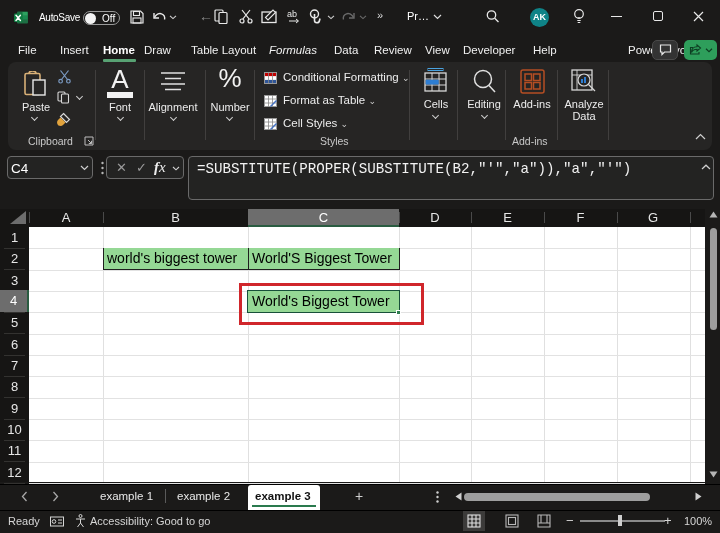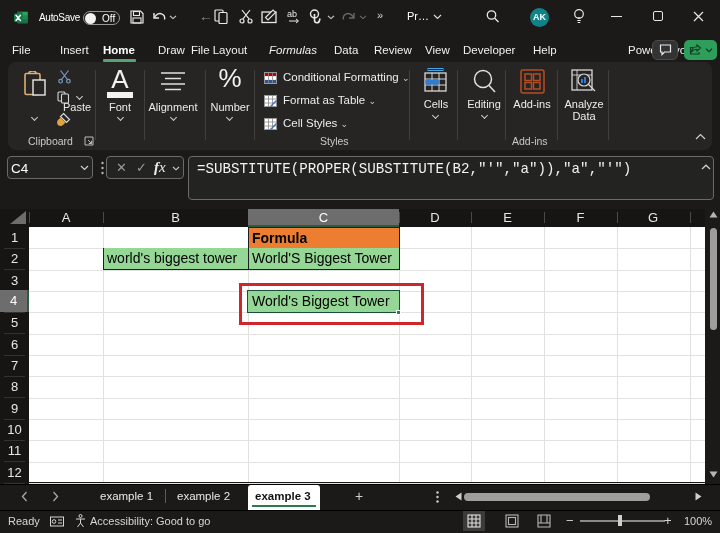--- a/index.html
+++ b/index.html
@@ -101,25 +101,25 @@
   </svg>
 
   <div class="abs" style="left:611px;top:16px;width:11px;height:1.4px;background:#e8e8e8;"></div>
   <div class="abs" style="left:653px;top:11px;width:10px;height:10px;border:1.3px solid #e8e8e8;border-radius:2px;"></div>
   <svg class="abs" style="left:693px;top:11px;" width="11" height="11" viewBox="0 0 11 11">
     <path d="M1 1 L10 10 M10 1 L1 10" stroke="#e8e8e8" stroke-width="1.2"></path>
   </svg>
 
   <div class="abs" style="left:0;top:35px;width:720px;height:27px;background:#1b1a19;"></div>
   <div class="abs" style="left:0;top:44px;width:720px;height:16px;font-size:11.5px;color:#f0f0f0;">
-    <span class="abs" style="left:12px;text-align:center;">File</span>
+    <span class="abs" style="left:18px;text-align:center;">File</span>
     <span class="abs" style="left:60px;">Insert</span>
     <span class="abs" style="left:103px;font-weight:bold;color:#fff;">Home</span>
-    <span class="abs" style="left:158px;text-align:right;">Draw</span>
-    <span class="abs" style="left:191px;">File Layout</span>
+    <span class="abs" style="left:144px;text-align:right;">Draw</span>
+    <span class="abs" style="left:191px;">Table Layout</span>
     <span class="abs" style="left:269px;font-style:italic;">Formulas</span>
     <span class="abs" style="left:334px;">Data</span>
     <span class="abs" style="left:374px;">Review</span>
     <span class="abs" style="left:425px;">View</span>
     <span class="abs" style="left:463px;">Developer</span>
     <span class="abs" style="left:533px;">Help</span>
     <span class="abs" style="left:604px;padding-left:24px;">Power Pivot</span>
   </div>
   <div class="abs" style="left:103px;top:59px;width:33px;height:2.5px;background:#58a273;border-radius:1px;"></div>
 
@@ -137,21 +137,21 @@
       <path d="M1 0.8 L4 3.6 L7 0.8" fill="none" stroke="#0d3d22" stroke-width="1.2"></path>
     </svg>
 
   <div class="abs" style="left:8px;top:62px;width:704px;height:88px;background:#262524;border-radius:8px;"></div>
 
   <svg class="abs" style="left:23px;top:71px;" width="25" height="27" viewBox="0 0 25 27">
     <rect x="2" y="2.5" width="15" height="21" rx="1.5" fill="none" stroke="#d8b077" stroke-width="1.6"></rect>
     <path d="M6 2.5 a3.5 2.5 0 0 1 7 0" fill="none" stroke="#d8b077" stroke-width="1.6"></path>
     <rect x="10" y="9" width="12" height="15" fill="#262524" stroke="#e8e8e8" stroke-width="1.4"></rect>
   </svg>
-  <div class="abs" style="left:20px;top:101px;width:32px;text-align:center;color:#ececec;font-size:11px;margin-left:41px;">Paste</div>
+  <div class="abs" style="left:20px;top:101px;width:32px;text-align:center;color:#ececec;font-size:11px;">Paste</div>
   <div class="chev" style="left:32px;top:115px;"></div>
 
   <svg class="abs" style="left:58px;top:70px;" width="13" height="14" viewBox="0 0 13 14">
     <path d="M2.5 0.5 L9.5 9.5 M10.5 0.5 L3.5 9.5" stroke="#7b9bc4" stroke-width="1.2" fill="none"></path>
     <circle cx="2.6" cy="11.2" r="1.8" fill="none" stroke="#7b9bc4" stroke-width="1.2"></circle>
     <circle cx="10.4" cy="11.2" r="1.8" fill="none" stroke="#7b9bc4" stroke-width="1.2"></circle>
   </svg>
 
   <svg class="abs" style="left:57px;top:91px;" width="13" height="13" viewBox="0 0 13 13">
     <rect x="1" y="1" width="7" height="9" rx="1" fill="none" stroke="#d8d8d8" stroke-width="1.1"></rect>
@@ -352,21 +352,20 @@
   <div class="abs" style="left:0;top:419px;width:29px;height:21px;color:#e6e6e6;font-size:13px;text-align:center;line-height:21px;">10</div>
   <div class="abs" style="left:4px;top:440px;width:21px;height:1px;background:#333230;"></div>
   <div class="abs" style="left:0;top:440px;width:29px;height:21px;color:#e6e6e6;font-size:13px;text-align:center;line-height:21px;">11</div>
   <div class="abs" style="left:4px;top:461px;width:21px;height:1px;background:#333230;"></div>
   <div class="abs" style="left:0;top:462px;width:29px;height:21px;color:#e6e6e6;font-size:13px;text-align:center;line-height:21px;">12</div>
   <div class="abs" style="left:4px;top:483px;width:21px;height:1px;background:#333230;"></div>
 
   <div class="abs" style="left:0;top:290px;width:29px;height:22px;background:#6d6d6d;border-right:2px solid #2a5c41;"></div>
   <div class="abs" style="left:0;top:290px;width:27px;height:21px;text-align:center;color:#fff;font-size:13px;line-height:21px;">4</div>
 
-  <div class="abs" style="left:248px;top:227px;width:152px;height:22px;background:#ed7d31;border:1px solid #1f1f1f;color:#000;font-weight:bold;font-size:14px;line-height:20px;padding-left:3px;">Formula</div>
   <div class="abs" style="left:103px;top:248px;width:146px;height:22px;background:#95d895;border:1px solid #1f1f1f;border-top:none;color:#000;font-size:14px;line-height:21px;padding-left:3px;">world's biggest tower</div>
   <div class="abs" style="left:248px;top:248px;width:152px;height:22px;background:#95d895;border:1px solid #1f1f1f;border-top:none;color:#000;font-size:14px;line-height:21px;padding-left:3px;">World'S Biggest Tower</div>
 
   <div class="abs" style="left:247px;top:290px;width:153px;height:23px;background:#95d895;border:1.5px solid #17503a;color:#000;font-size:14px;line-height:20px;padding-left:4px;">World's Biggest Tower</div>
   <div class="abs" style="left:396px;top:310px;width:5px;height:5px;background:#2f7d4f;border:1px solid #fff;"></div>
 
   <div class="abs" style="left:239px;top:283px;width:185px;height:42px;border:3.5px solid #d0262b;"></div>
 
   <div class="abs" style="left:705px;top:209px;width:15px;height:275px;background:#1b1a19;"></div>
   <svg class="abs" style="left:709px;top:211px;" width="9" height="7" viewBox="0 0 9 7">

